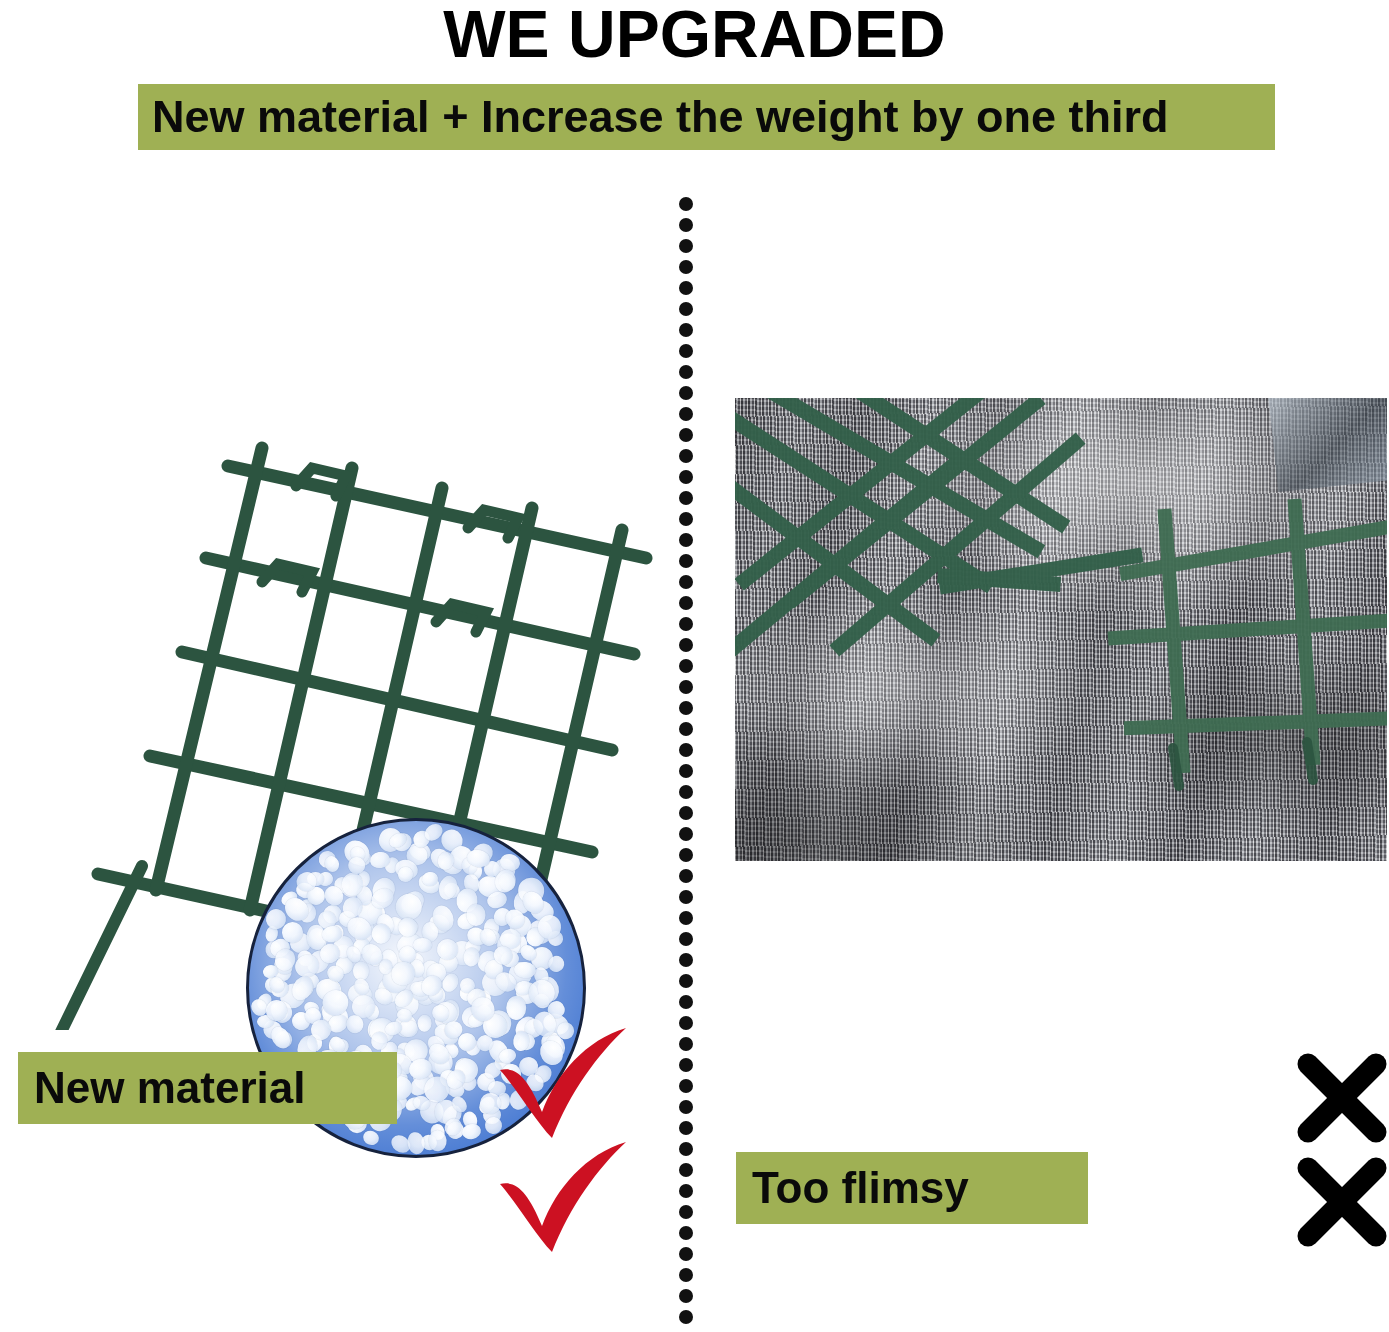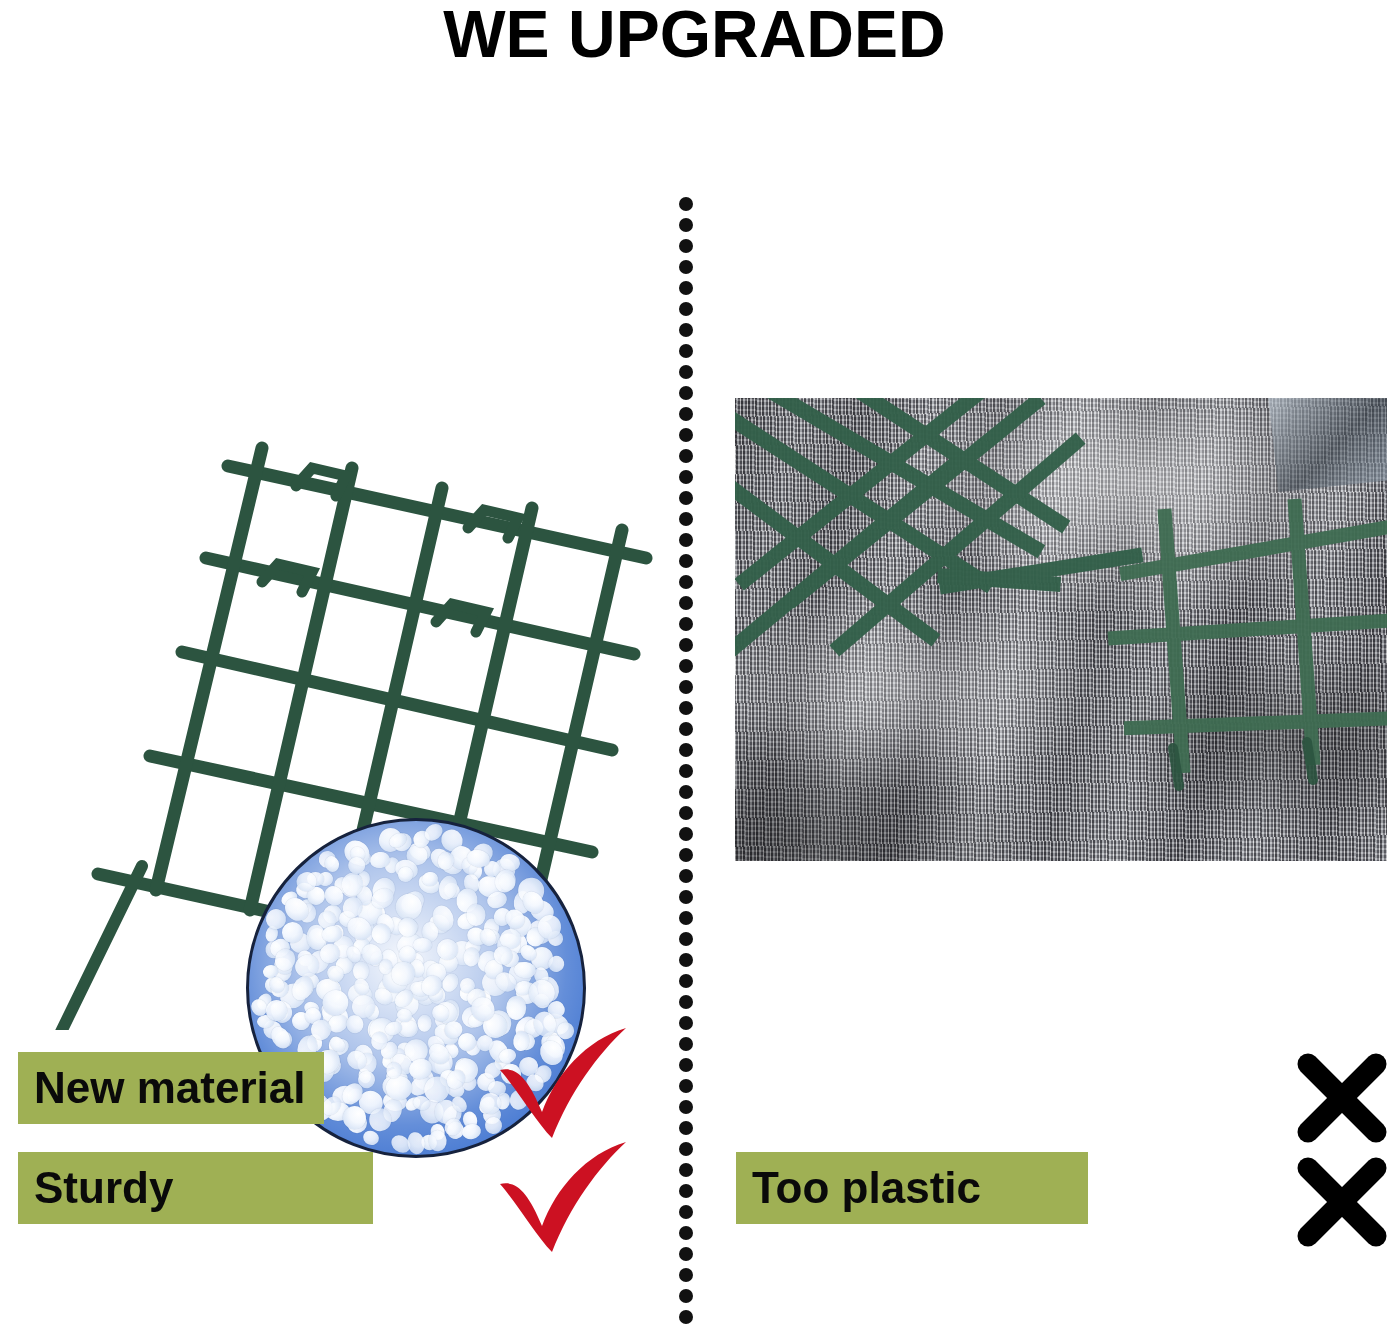--- a/index.html
+++ b/index.html
@@ -178,37 +178,40 @@
   .mark {
     position: absolute;
   }
 
   
   .row-l1 { left: 18px;  top: 1052px; }
   .row-l2 { left: 18px;  top: 1152px; }
   .row-r1 { left: 736px; top: 1052px; }
   .row-r2 { left: 736px; top: 1152px; }
 
-  .chip-l1 { width: 306px; }
+  .chip-l1 { width: 379px; }
   .chip-l2 { width: 355px; }
   .chip-r1 { width: 470px; }
   .chip-r2 { width: 352px; }
 
   .mark-check-1 { left: 494px;  top: 1026px; width: 140px; height: 118px; }
   .mark-check-2 { left: 494px;  top: 1140px; width: 140px; height: 118px; }
   .mark-x-1     { left: 1292px; top: 1048px; width: 100px; height: 100px; }
   .mark-x-2     { left: 1292px; top: 1152px; width: 100px; height: 100px; }
 </style>
 </head>
 <body>
 
 <div id="page">
 
   <div class="hero-title">WE UPGRADED</div>
 
+  <div class="hero-banner">
+    <span class="hero-banner-text">New material + Increase the weight by one third</span>
+  </div>
 
   <div class="divider" id="divider">
       <div class="divider-dot" style="top: 0px; width: 14px; height: 14px; background: rgb(17, 17, 17);"></div>
       <div class="divider-dot" style="top: 21px; width: 14px; height: 14px; background: rgb(17, 17, 17);"></div>
       <div class="divider-dot" style="top: 42px; width: 14px; height: 14px; background: rgb(17, 17, 17);"></div>
       <div class="divider-dot" style="top: 63px; width: 14px; height: 14px; background: rgb(17, 17, 17);"></div>
       <div class="divider-dot" style="top: 84px; width: 14px; height: 14px; background: rgb(17, 17, 17);"></div>
       <div class="divider-dot" style="top: 105px; width: 14px; height: 14px; background: rgb(17, 17, 17);"></div>
       <div class="divider-dot" style="top: 126px; width: 14px; height: 14px; background: rgb(17, 17, 17);"></div>
       <div class="divider-dot" style="top: 147px; width: 14px; height: 14px; background: rgb(17, 17, 17);"></div>
@@ -673,39 +676,34 @@
 
   <div class="claim-row row-l1">
     <div class="claim-chip chip-l1">
       <span class="claim-text">New material</span>
     </div>
   </div>
   <svg class="mark mark-check-1" viewBox="0 0 140 118">
     <path d="M6,44 C22,40 34,52 48,86 C62,48 92,14 132,2 C104,28 76,66 58,112 C42,96 22,62 6,44 Z" fill="#cc1122"></path>
   </svg>
 
-  <div class="claim-row row-l2">
-    <div class="claim-chip chip-l2">
-      <span class="claim-text">Sturdy</span>
-    </div>
-  </div>
   <svg class="mark mark-check-2" viewBox="0 0 140 118">
     <path d="M6,44 C22,40 34,52 48,86 C62,48 92,14 132,2 C104,28 76,66 58,112 C42,96 22,62 6,44 Z" fill="#cc1122"></path>
   </svg>
 
   <svg class="mark mark-x-1" viewBox="0 0 100 100">
     <g stroke="#000000" stroke-width="21" stroke-linecap="round">
       <line x1="16" y1="16" x2="84" y2="84"></line>
       <line x1="84" y1="16" x2="16" y2="84"></line>
     </g>
   </svg>
 
   <div class="claim-row row-r2">
     <div class="claim-chip chip-r2">
-      <span class="claim-text">Too plastic</span>
+      <span class="claim-text">Too flimsy</span>
     </div>
   </div>
   <svg class="mark mark-x-2" viewBox="0 0 100 100">
     <g stroke="#000000" stroke-width="21" stroke-linecap="round">
       <line x1="16" y1="16" x2="84" y2="84"></line>
       <line x1="84" y1="16" x2="16" y2="84"></line>
     </g>
   </svg>
 
 </div>

